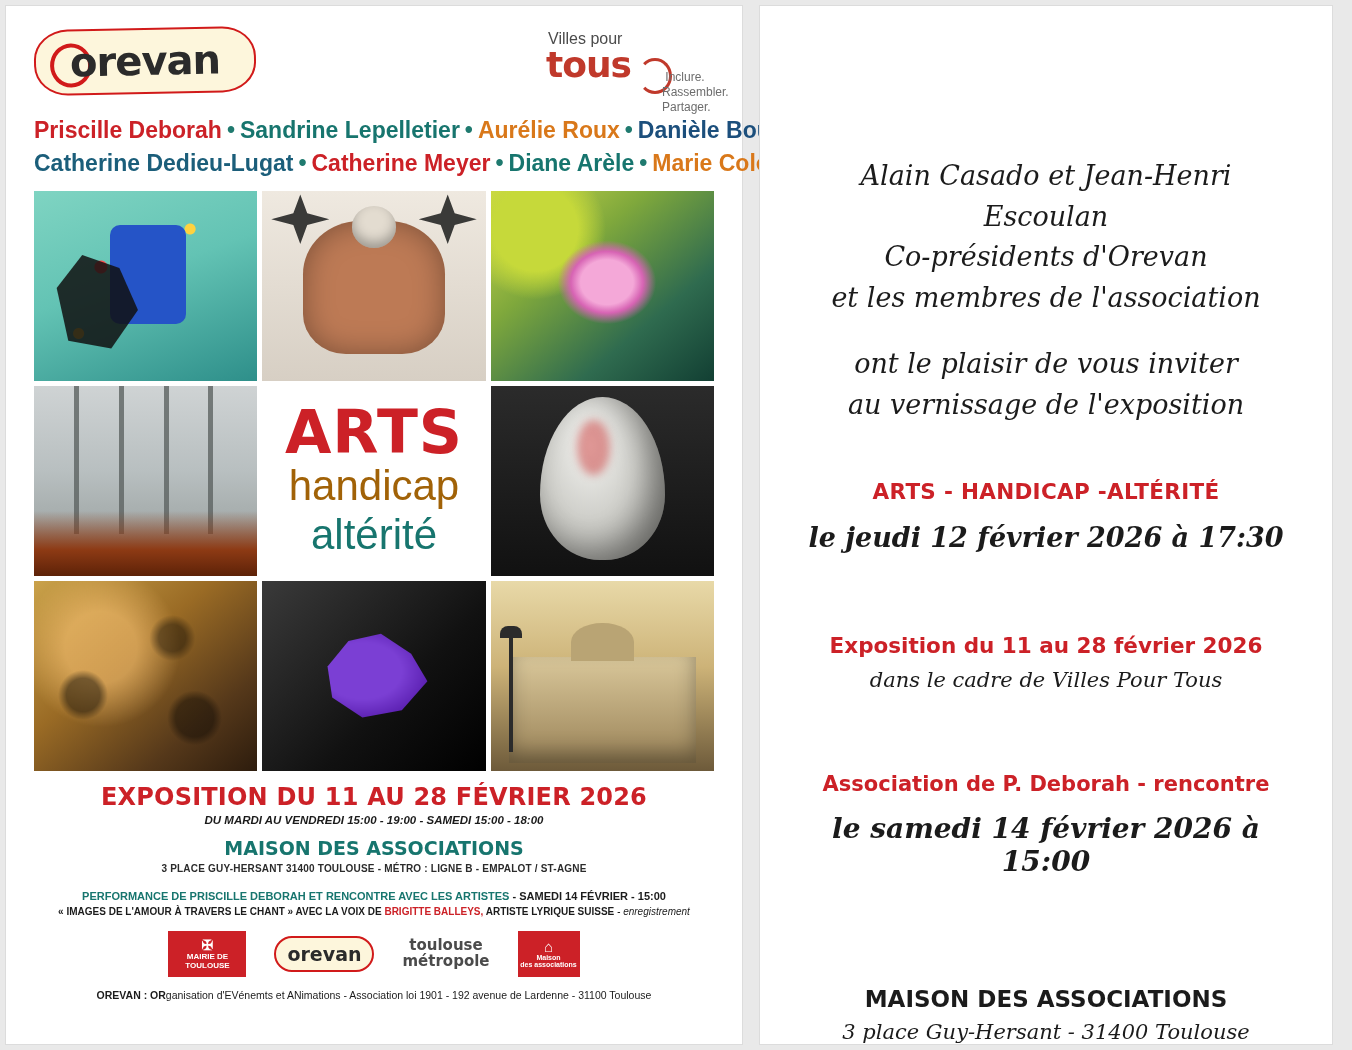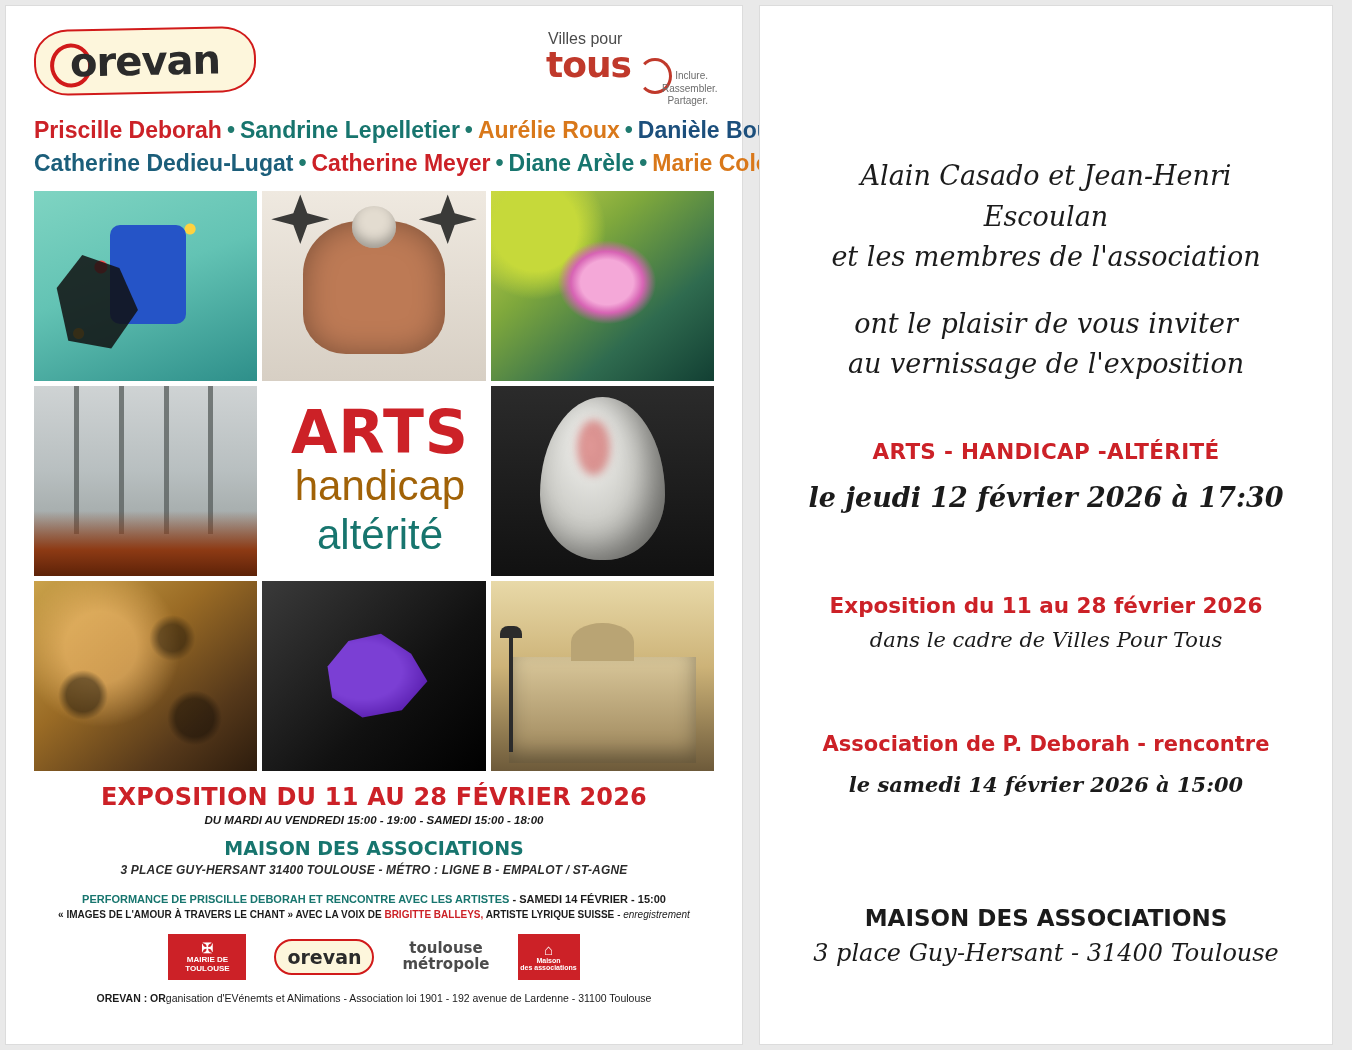--- a/index.html
+++ b/index.html
@@ -91,24 +91,24 @@
     position:absolute;
     right:42px;top:30px;
     width:28px;height:30px;
     border:3px solid #c0392b;
     border-left-color:transparent;
     border-radius:50%;
   }
   .vpt .vpt-sub{
     position:absolute;
     right:6px;top:42px;
-    font-size:10px;
+    font-size:12px;
     line-height:1.25;
     color:#6d6d6d;
-    text-align:right;
+    text-align:center;
     width:46px;
   }
 
   
   .artists{
     margin-top:6px;
     text-align:center;
     line-height:1.45;
   }
   .artists .row{font-size:23px;font-weight:bold;}
@@ -179,21 +179,21 @@
   .art4{background:linear-gradient(180deg,#cfd3d4 0%,#b8bfc0 45%,#8e9593 100%);}
   .art4 .trunk{position:absolute;top:0;width:5px;height:78%;background:#5d6361;opacity:.8;}
   .art4 .t1{left:18%;} .art4 .t2{left:38%;} .art4 .t3{left:58%;} .art4 .t4{left:78%;}
   .art4 .leaves{
     position:absolute;left:0;bottom:0;width:100%;height:34%;
     background:linear-gradient(180deg,rgba(150,50,20,.0),#8d3a14 60%,#5d2208 100%);
   }
 
   .art5{background:#ffffff;}
   .arts-title{
-    position:absolute;left:6px;top:0;width:100%;height:100%;
+    position:absolute;left:0;top:0;width:100%;height:100%;
     display:flex;flex-direction:column;justify-content:center;align-items:center;
   }
   .arts-title .t1{
     font-family:"DejaVu Sans", sans-serif;font-weight:bold;
     font-size:60px;color:#cc2127;line-height:1;letter-spacing:1px;
   }
   .arts-title .t2{
     font-family:Liberation Sans, sans-serif;
     font-size:42px;color:#a16207;line-height:1.15;
   }
@@ -262,21 +262,21 @@
     font-weight:bold;font-size:24px;color:#cc2127;letter-spacing:.2px;
   }
   .pb-hours{
     font-size:11.5px;font-style:italic;font-weight:bold;color:#1b1b1b;margin-top:3px;
   }
   .pb-venue{
     font-family:"DejaVu Sans", sans-serif;
     font-weight:bold;font-size:19px;color:#17756e;margin-top:11px;
   }
   .pb-addr{
-    font-size:12px;font-weight:bold;color:#2b2b2b;margin-top:4px;letter-spacing:.2px;font-style:italic;
+    font-size:10px;font-weight:bold;color:#2b2b2b;margin-top:4px;letter-spacing:.2px;
   }
   .pb-perf{
     font-size:11px;font-weight:bold;color:#17756e;margin-top:16px;
   }
   .pb-perf .dark{color:#1b1b1b;}
   .pb-perf2{
     font-size:10px;font-weight:bold;color:#cc2127;margin-top:4px;
   }
   .pb-perf2 .dark{color:#1b1b1b;}
   .pb-perf2 .ital{font-style:italic;font-weight:normal;color:#1b1b1b;}
@@ -353,29 +353,29 @@
     font-family:"DejaVu Sans", sans-serif;
     font-weight:bold;font-size:21px;color:#cc2127;
   }
   .inv-perf-sub{
     font-family:"DejaVu Serif", serif;
     font-style:italic;font-size:17.5px;color:#1b1b1b;line-height:1.42;margin-top:6px;
   }
   .inv-perf-sub .hl{color:#cc2127;font-weight:bold;font-style:normal;}
   .inv-date2{
     font-family:"DejaVu Serif", serif;
-    font-style:italic;font-weight:bold;font-size:21px;color:#1b1b1b;margin-top:16px;
+    font-style:italic;font-weight:bold;font-size:28px;color:#1b1b1b;margin-top:16px;
   }
   .inv-venue{
     font-family:"DejaVu Sans", sans-serif;
     font-weight:bold;font-size:23px;color:#1b1b1b;
   }
   .inv-addr{
     font-family:"DejaVu Serif", serif;
-    font-style:italic;font-size:24px;color:#1b1b1b;margin-top:8px;
+    font-style:italic;font-size:21px;color:#1b1b1b;margin-top:8px;
   }
 </style>
 </head>
 <body>
 
 <div class="page">
 
   <div class="poster">
 
     <div class="poster-top">
@@ -489,20 +489,21 @@
       <div class="footer-line">
         <b>OREVAN : OR</b><span>ganisation d'EVénemts et ANimations - Association loi 1901 - 192 avenue de Lardenne - 31100 Toulouse</span>
       </div>
     </div>
   </div>
 
   <div class="invite">
 
     <div class="inv-ital">
       <div>Alain Casado et Jean-Henri Escoulan</div>
+      <div>Co-présidents d'Orevan</div>
       <div>et les membres de l'association</div>
     </div>
 
     <div class="inv-gap"></div>
 
     <div class="inv-ital">
       <div>ont le plaisir de vous inviter</div>
       <div>au vernissage de l'exposition</div>
     </div>
 

